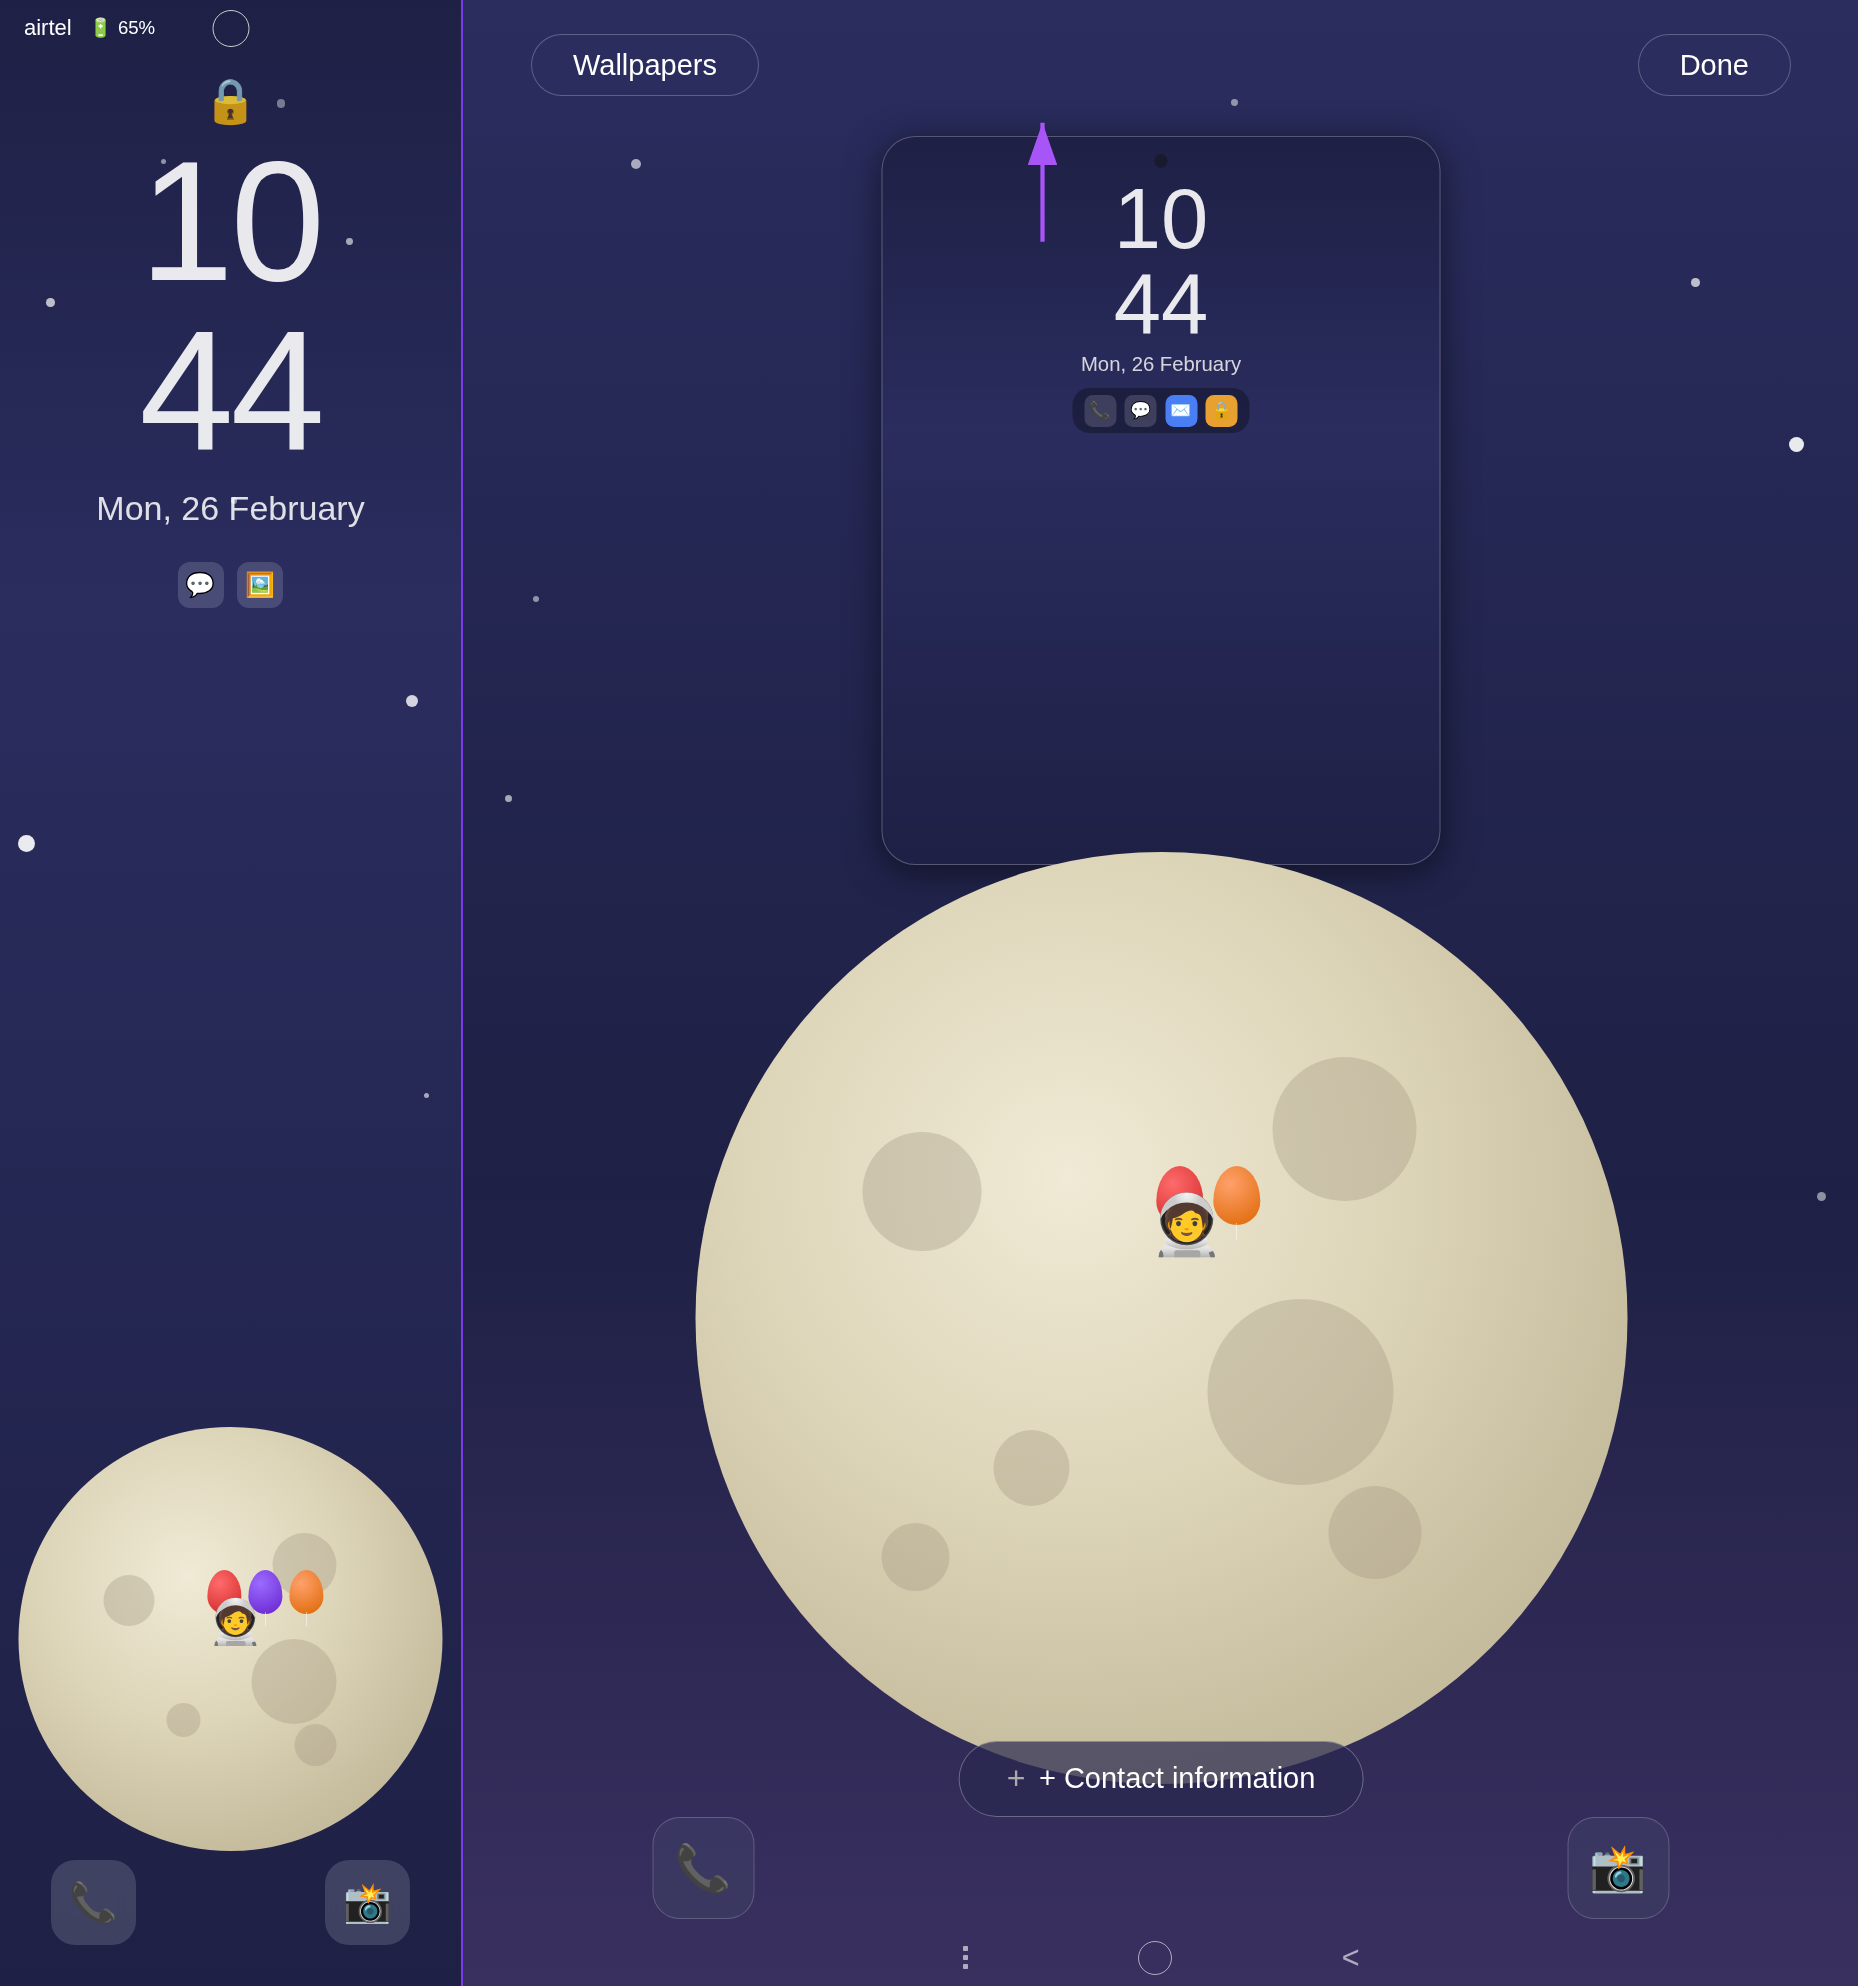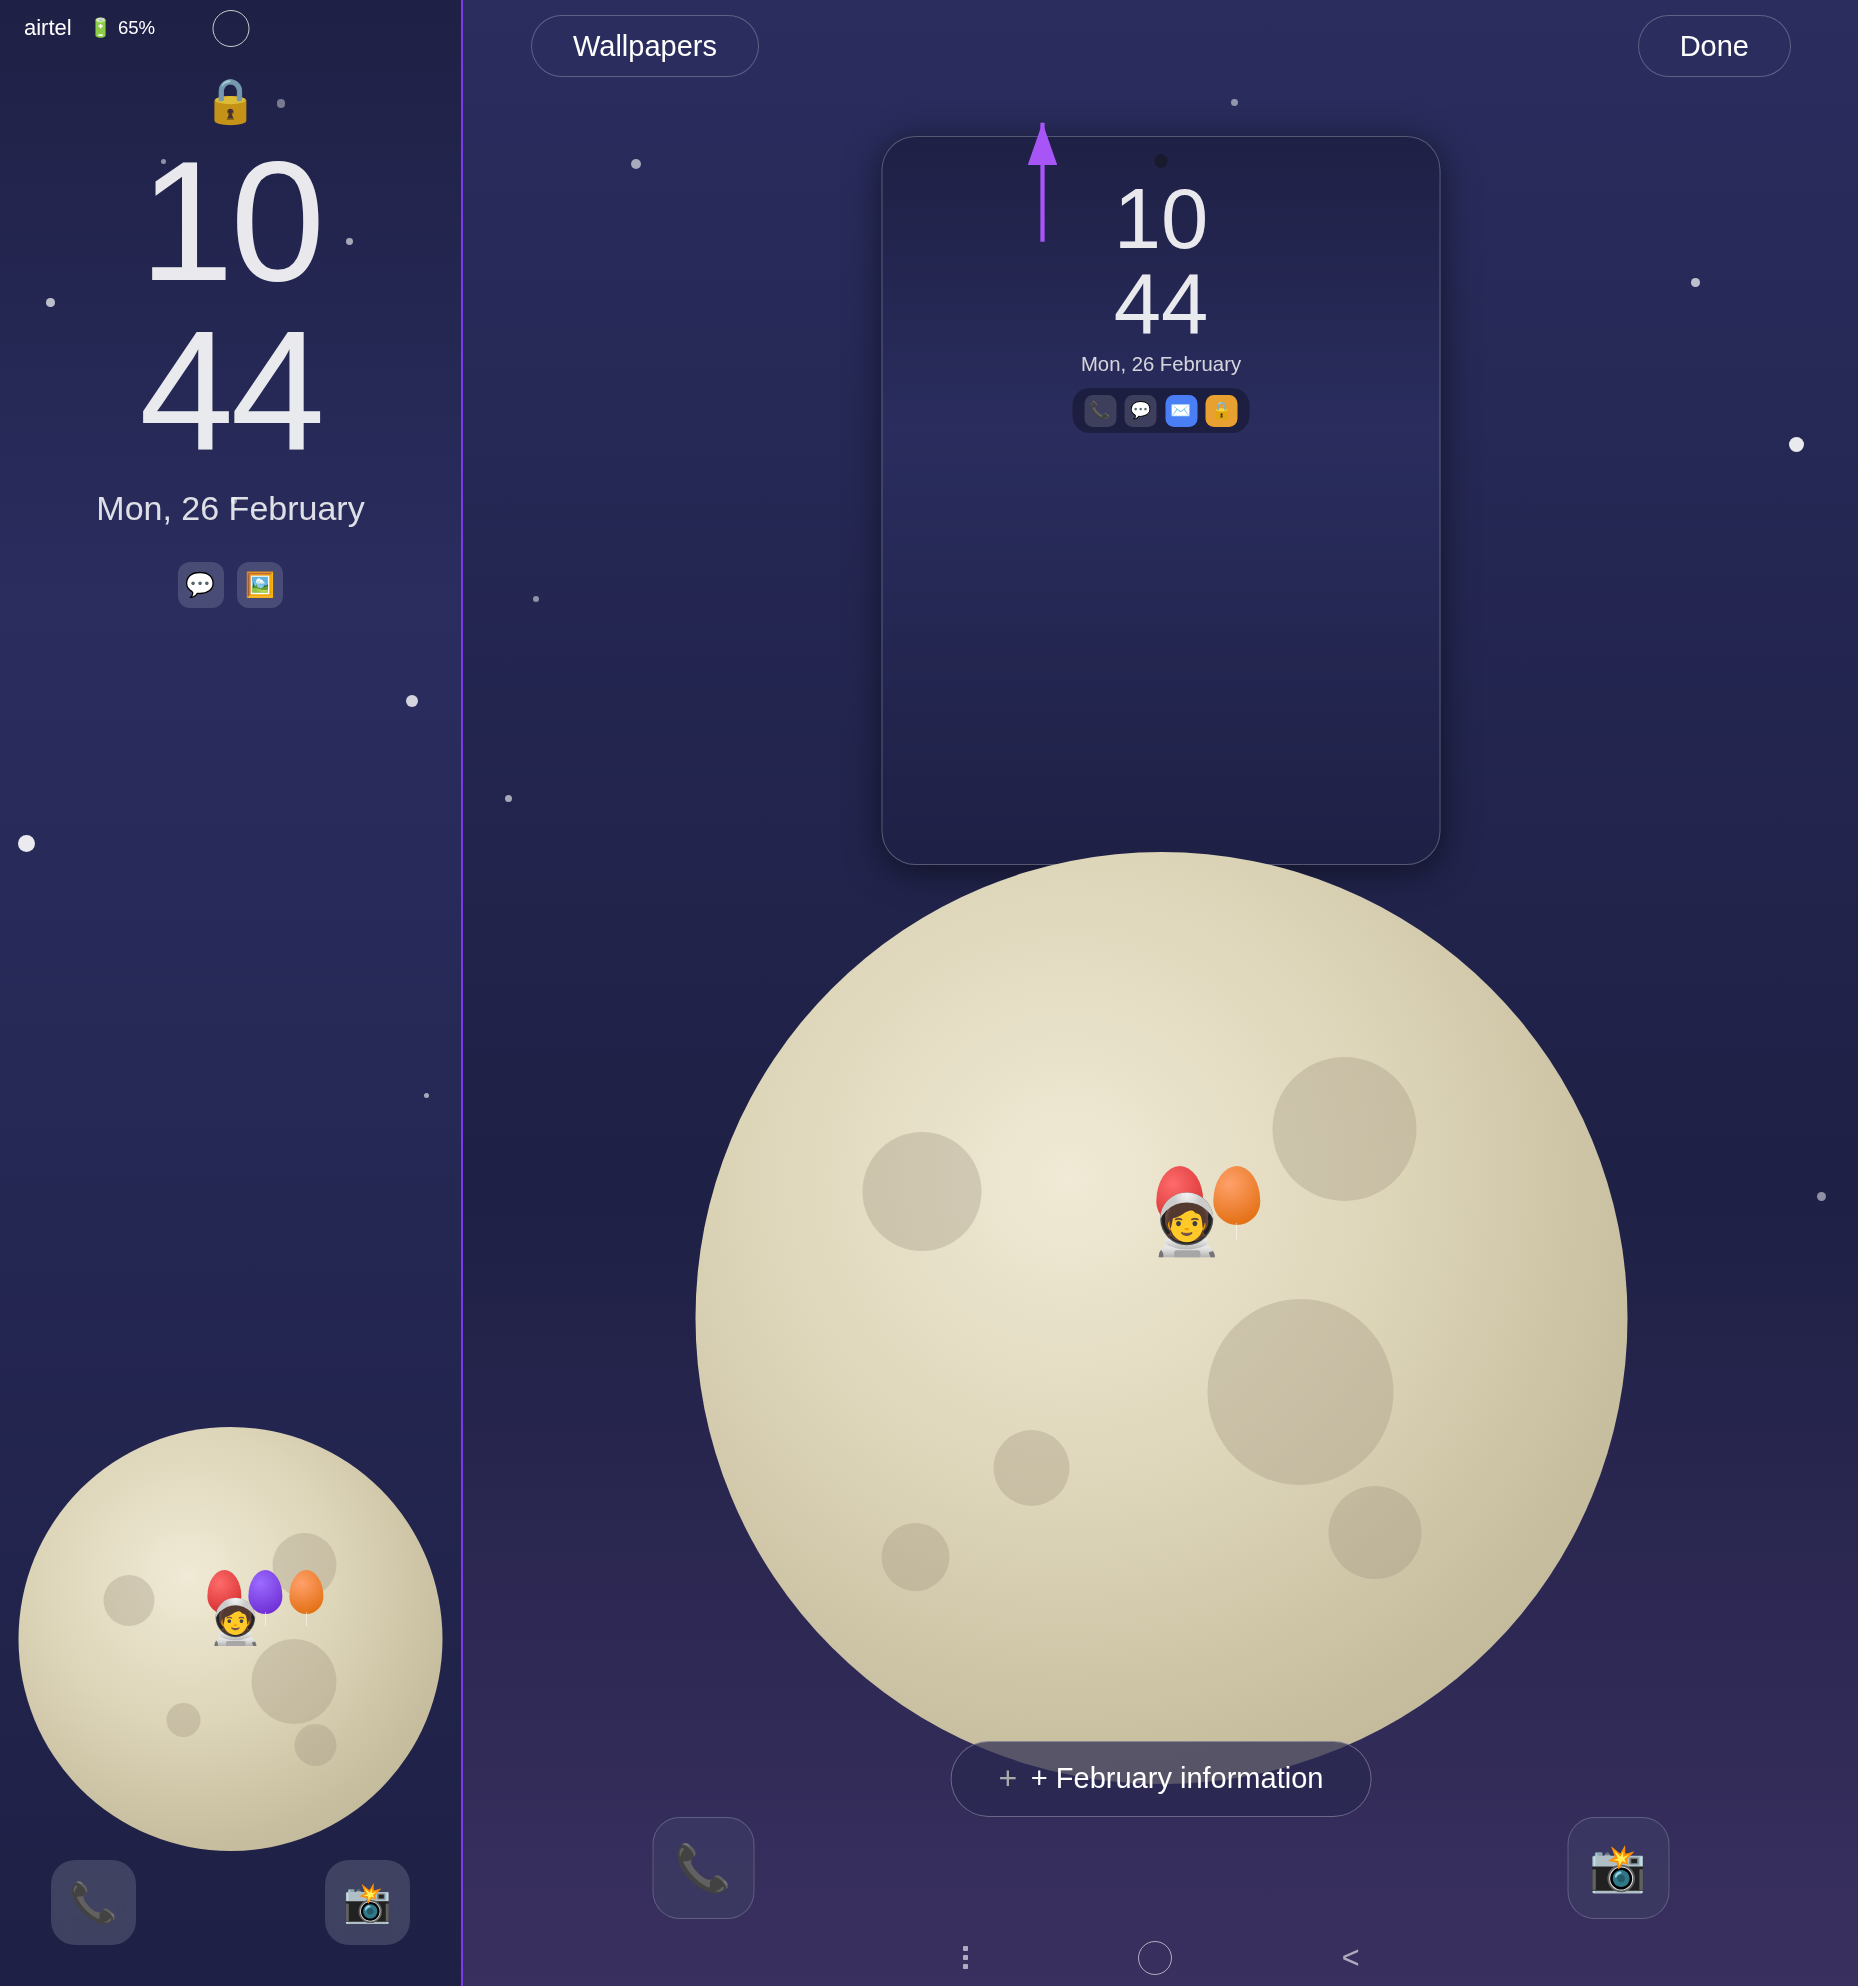--- a/index.html
+++ b/index.html
@@ -220,21 +220,21 @@
       display: flex;
       flex-direction: column;
       align-items: center;
     }
 
     
     .right-top-bar {
       display: flex;
       justify-content: space-between;
       align-items: center;
-      padding: 15px 68px 17px;
+      padding: 34px 68px 17px;
       width: 100%;
     }
     .top-button {
       background: #2a2d5e;
       border: 1.3px solid rgba(255,255,255,0.25);
       border-radius: 34px;
       color: #fff;
       font-size: 29px;
       padding: 13.6px 41px;
       cursor: pointer;
@@ -583,21 +583,21 @@
     </div>
     <div class="right-balloons">
       <div class="right-balloon rb-red"></div>
       <div class="right-balloon rb-orange"></div>
     </div>
     <div class="right-astronaut">🧑‍🚀</div>
   </div>
 
   <button class="contact-info-btn">
     <span class="contact-plus">+</span>
-    <span>+ February information</span>
+    <span>+ Contact information</span>
   </button>
 
   <div class="right-bottom-bar">
     <div class="right-bottom-icon">📞</div>
     <div class="right-bottom-icon">📸</div>
   </div>
 
   <div class="nav-bar">
     <div class="nav-lines">
       <div class="nav-line"></div>

